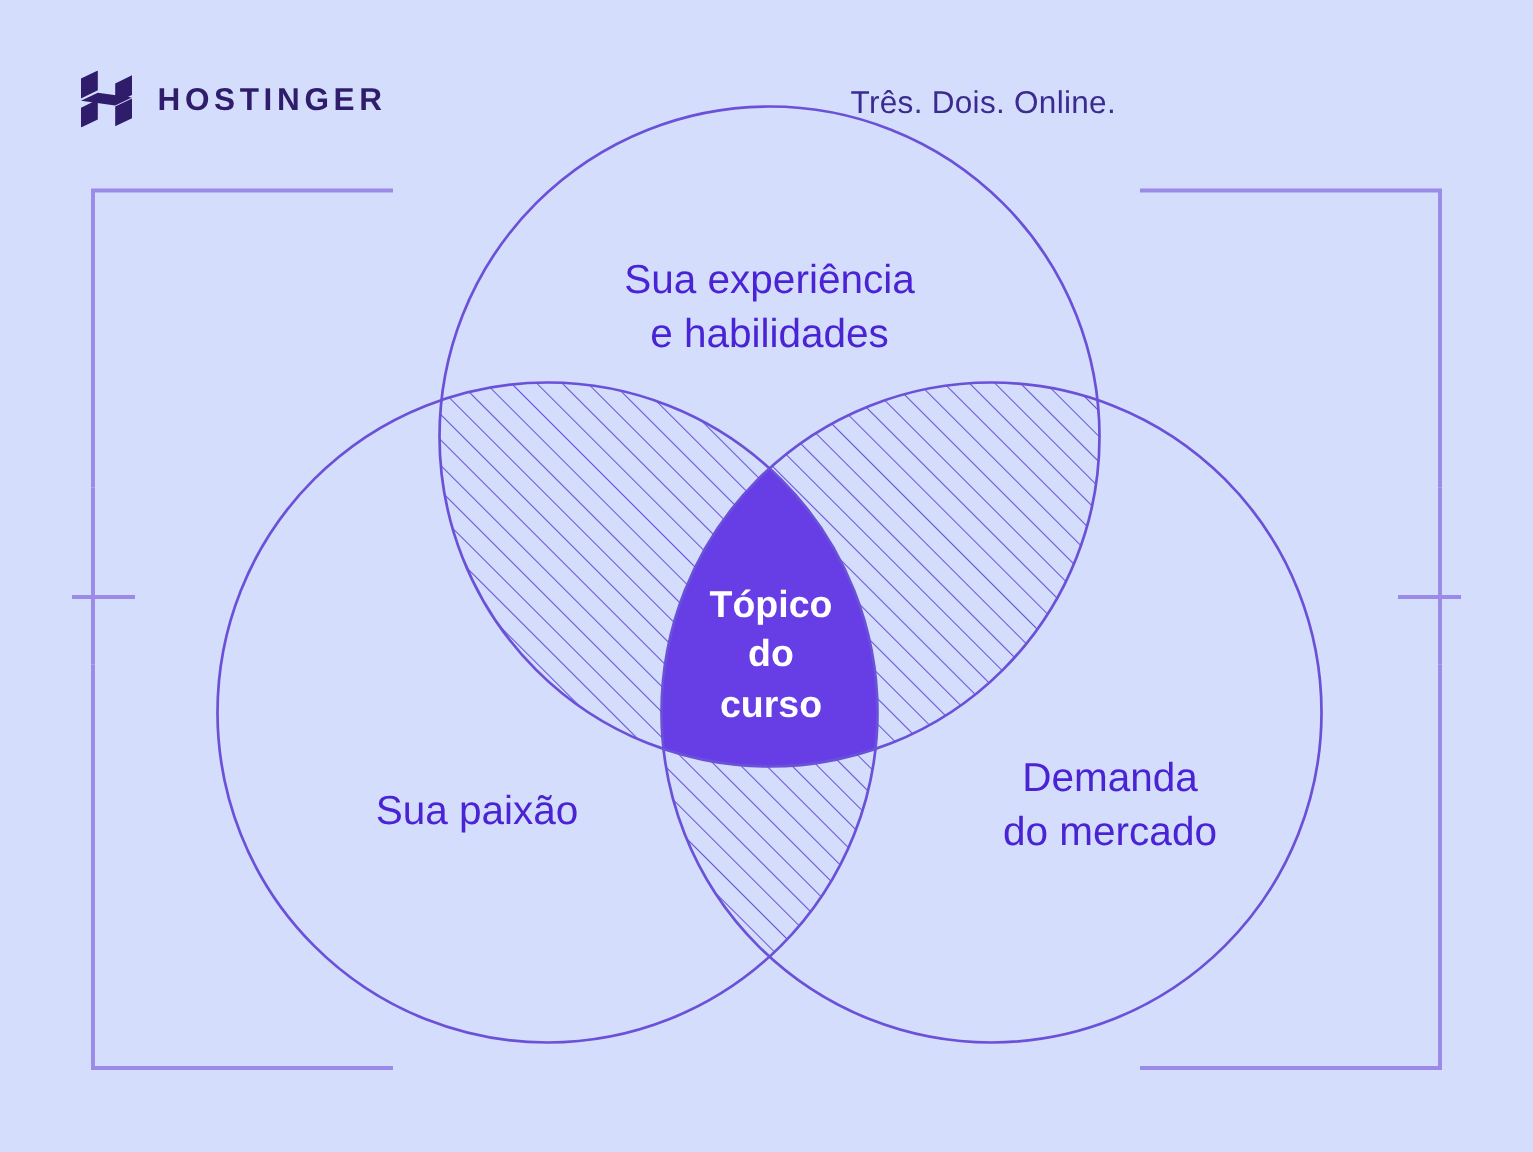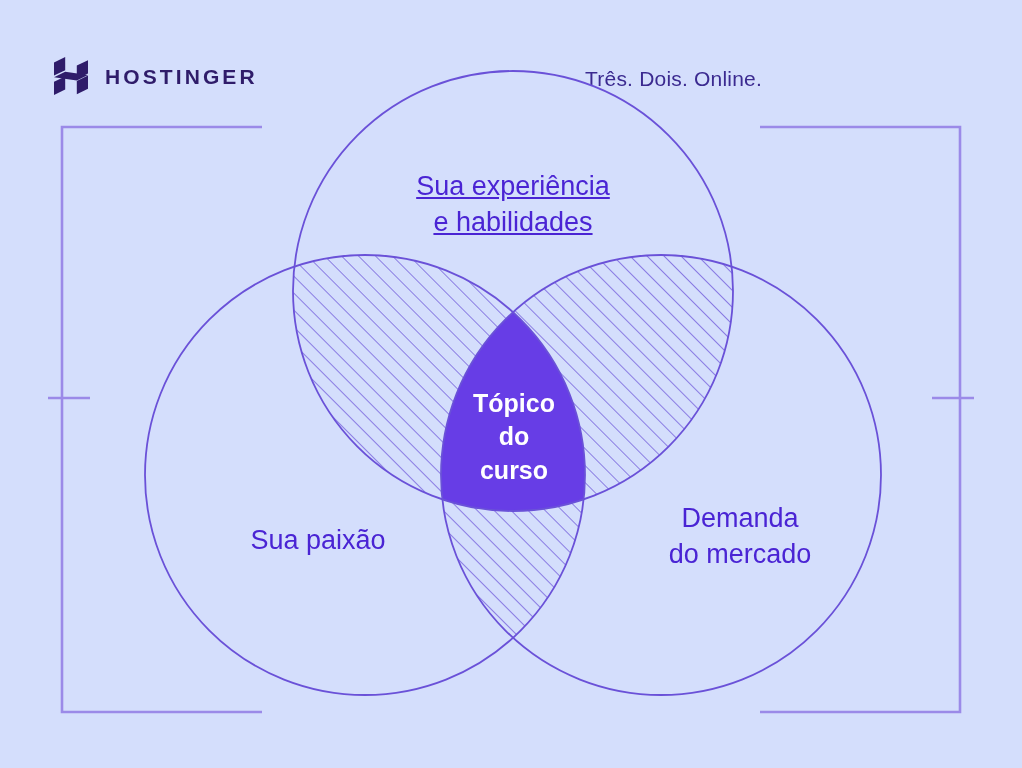--- a/index.html
+++ b/index.html
@@ -21,21 +21,20 @@
     height: 768px;
   }
 
   
   .header {
     position: absolute;
     top: 0;
     left: 0;
     width: 818px;
     height: 110px;
-    margin-top: 10px;
   }
 
   .brand {
     position: absolute;
     left: 54px;
     top: 47px;
     display: flex;
     align-items: center;
     gap: 17px;
   }
@@ -50,21 +49,21 @@
     font-size: 21px;
     font-weight: bold;
     letter-spacing: 3.1px;
     color: #2f1c6a;
     line-height: 1;
     white-space: nowrap;
   }
 
   .tagline {
     position: absolute;
-    right: 56px;
+    right: 74px;
     top: 57px;
     font-size: 21px;
     color: #3b2a90;
     letter-spacing: 0.2px;
     white-space: nowrap;
   }
 
   
   .stage {
     position: absolute;
@@ -90,21 +89,20 @@
     font-size: 27px;
     line-height: 1.35;
     white-space: pre-line;
     pointer-events: none;
   }
 
   .label-top {
     left: 313px;
     top: 168px;
     width: 400px;
-    text-decoration: underline;
   }
 
   .label-left {
     left: 195px;
     top: 522px;
     width: 246px;
   }
 
   .label-right {
     left: 600px;

